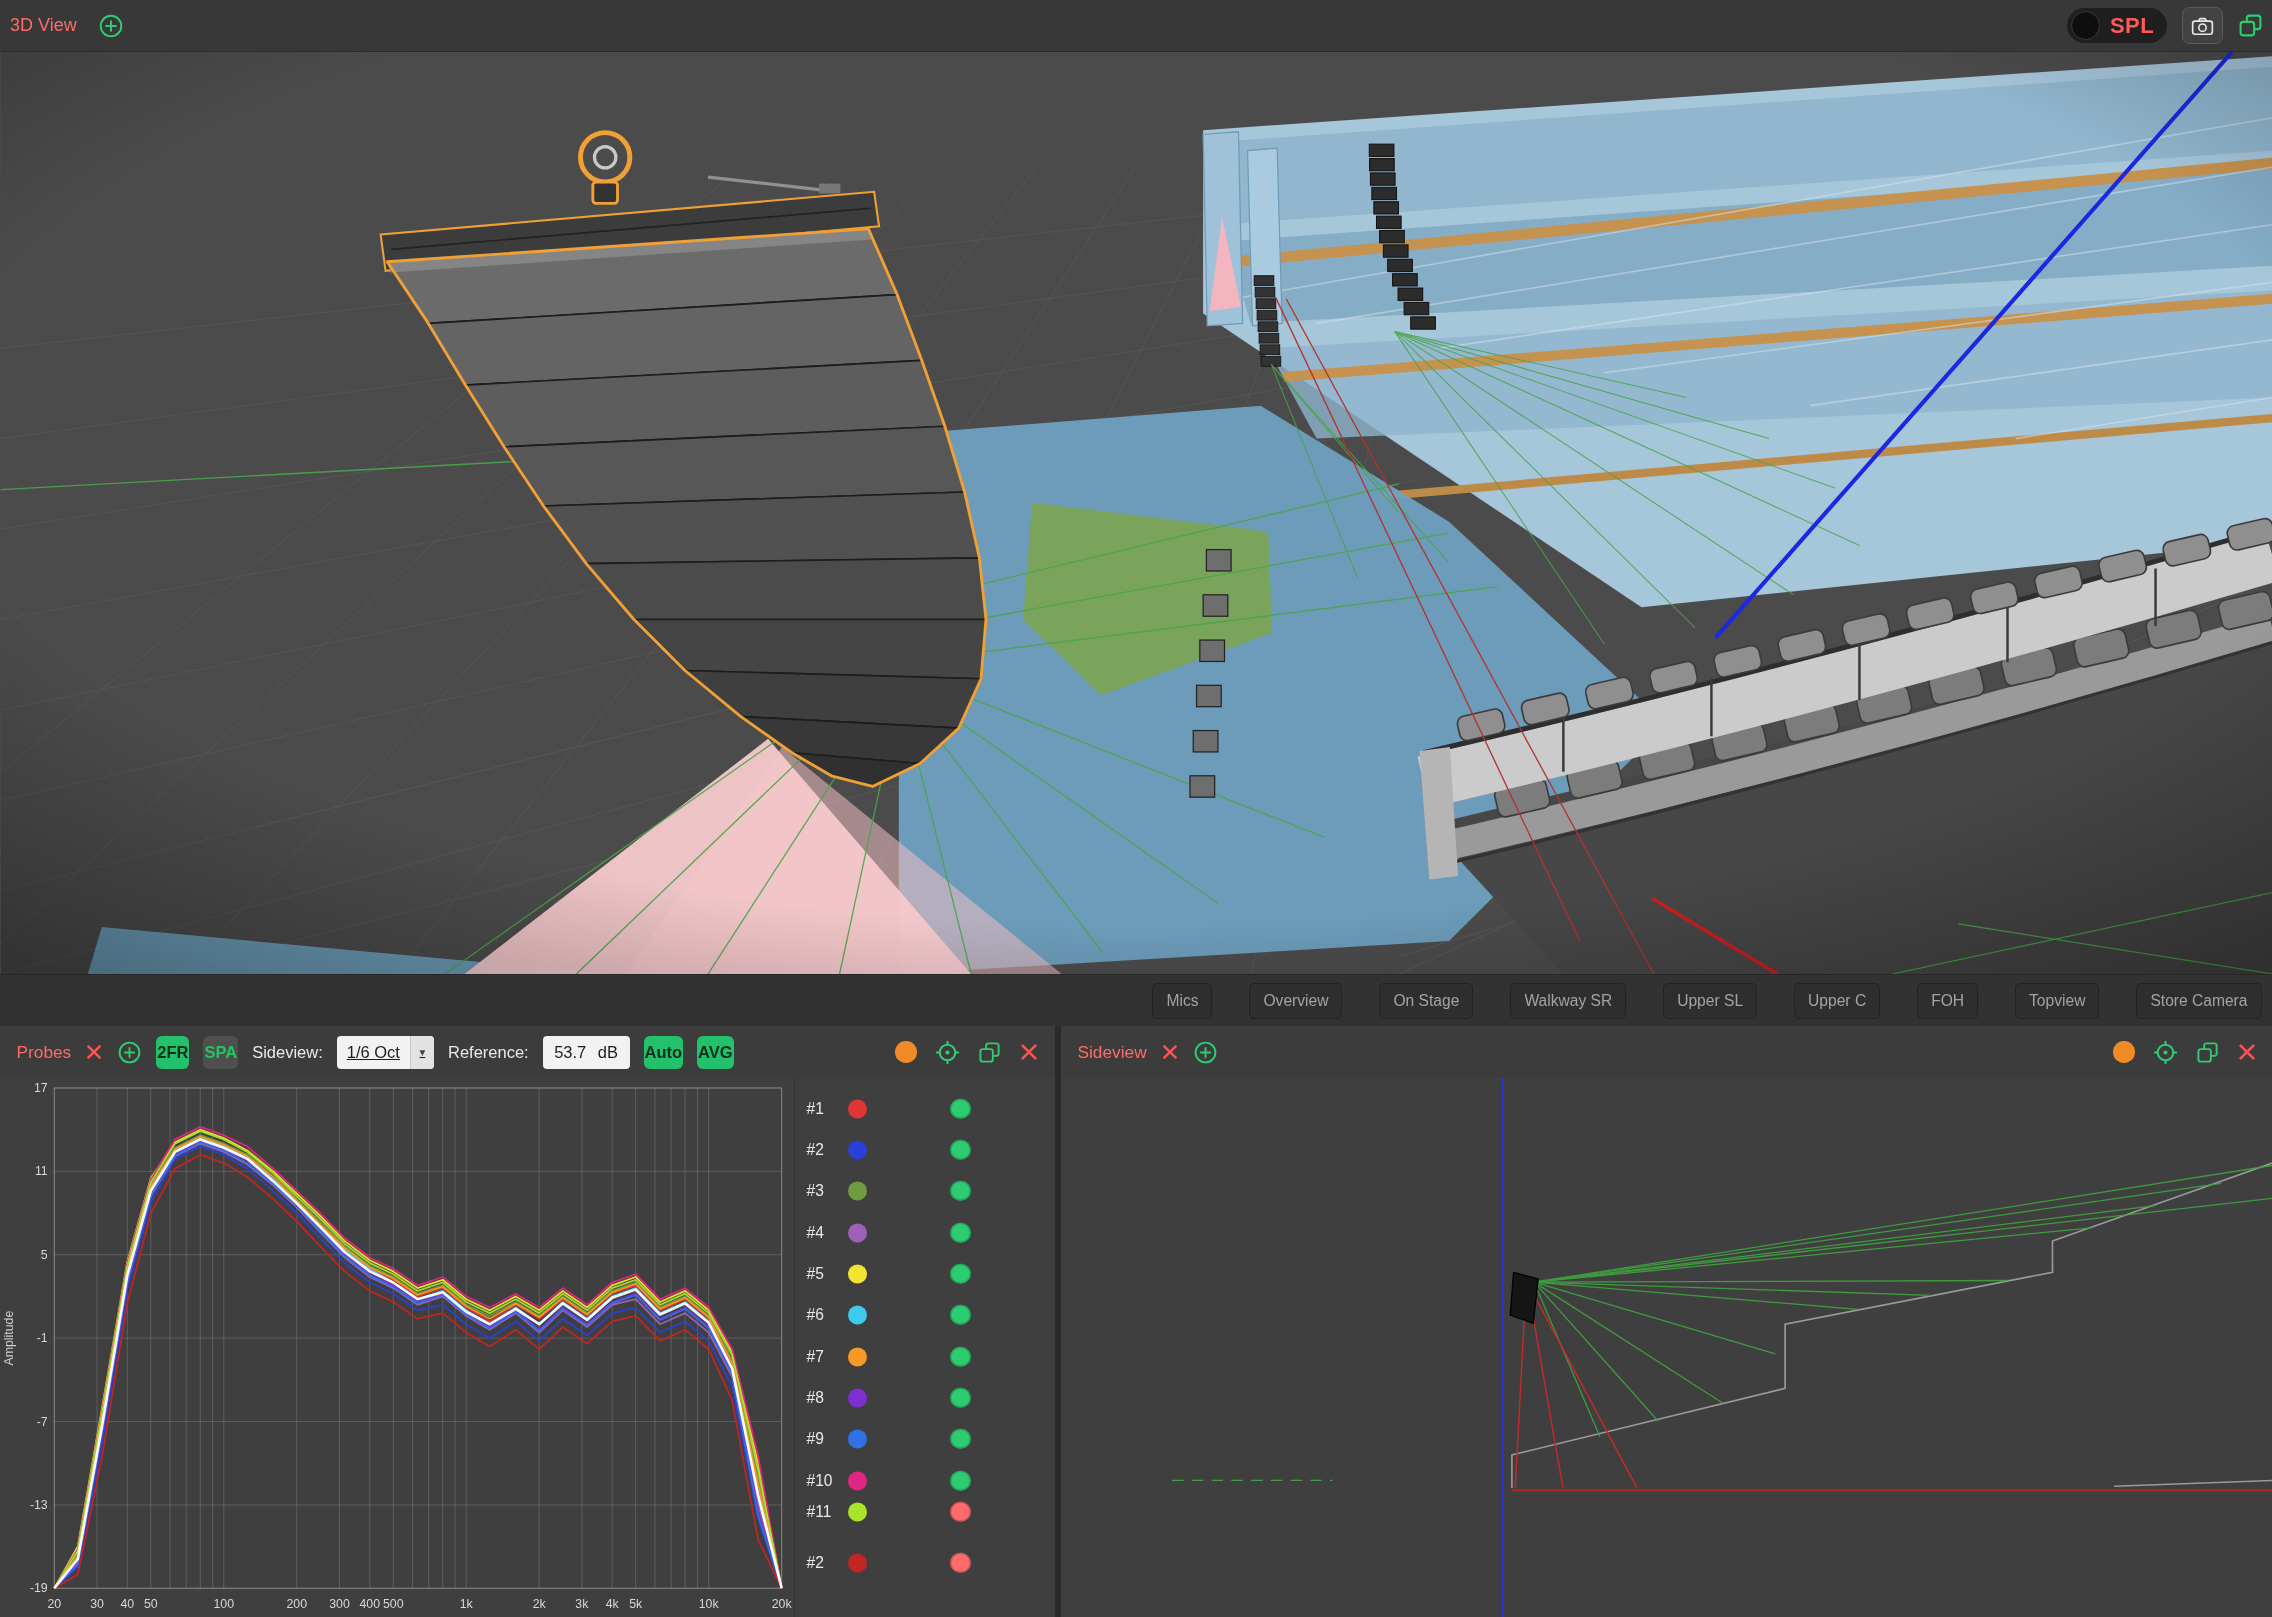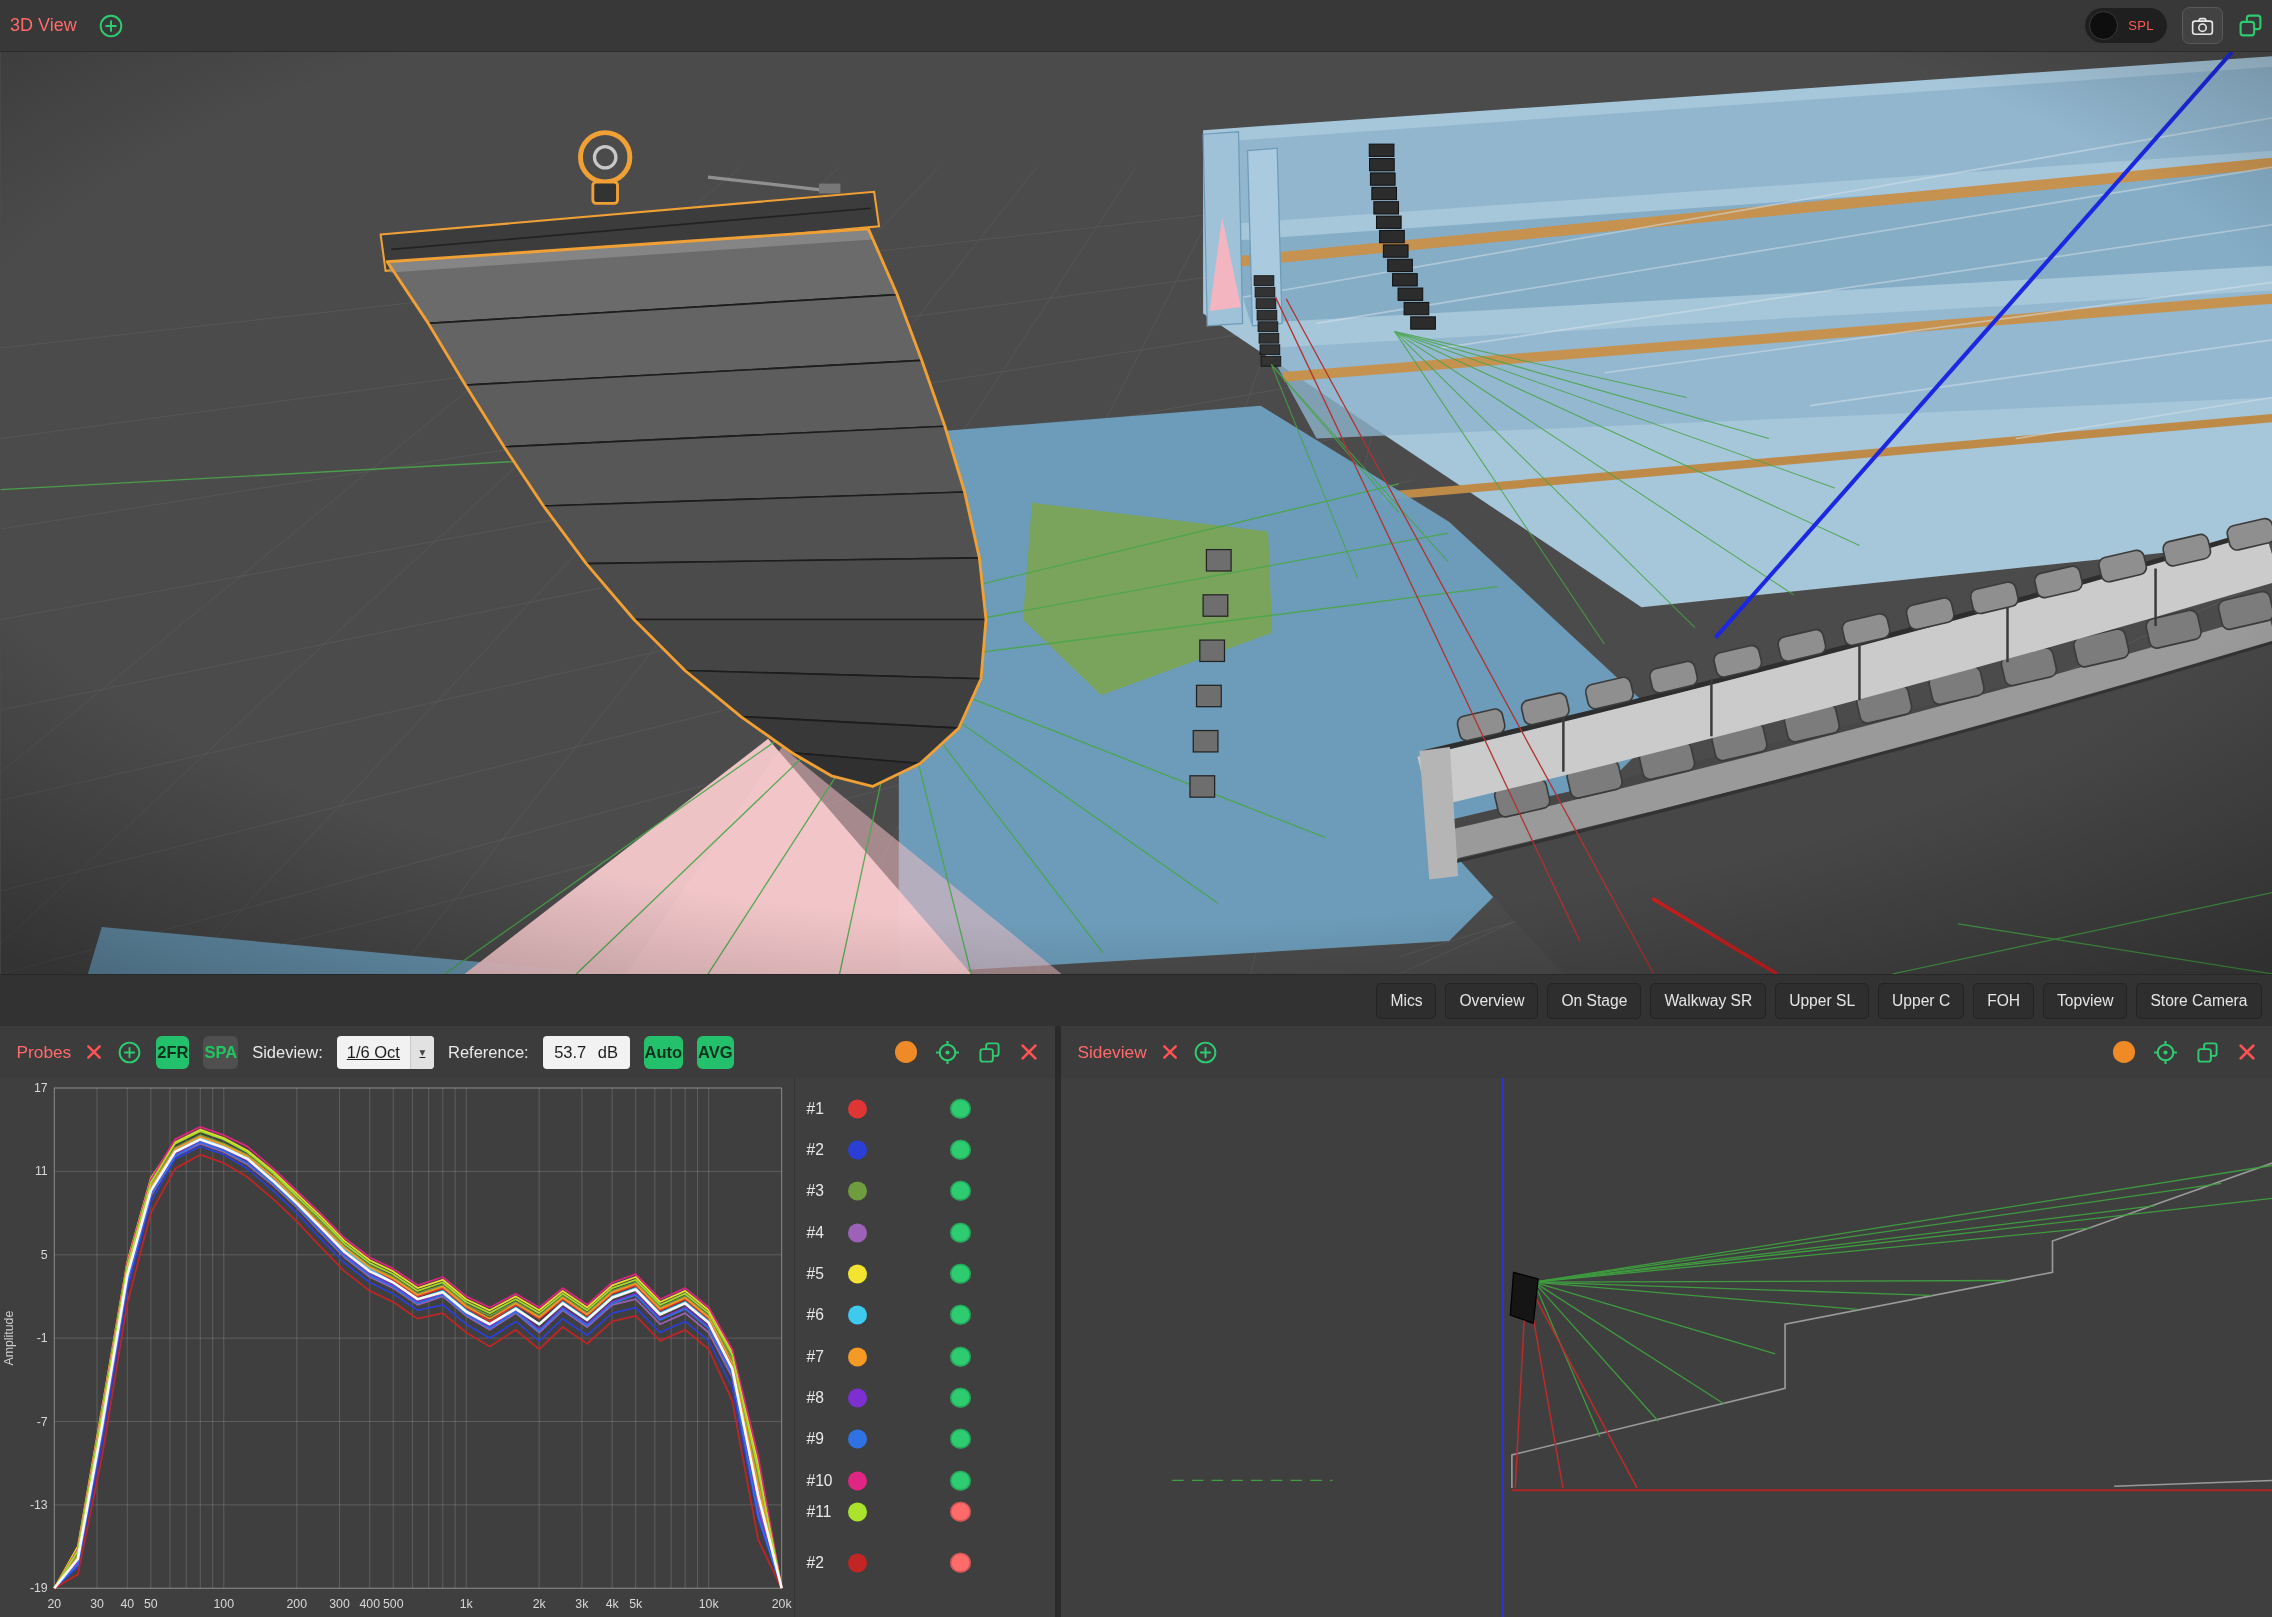--- a/index.html
+++ b/index.html
@@ -4,31 +4,31 @@
 <style>
   html,body{margin:0;padding:0;background:#2a2a2a;}
   .app{position:relative;width:2273px;height:1618px;background:#3C3C3C;font-family:"Liberation Sans",sans-serif;overflow:hidden;-webkit-user-select:none;user-select:none;}
 
   
   .topbar{position:absolute;top:0;left:0;width:2273px;height:52px;background:#383838;border-bottom:0.8px solid #2B2B2B;display:flex;align-items:center;padding:0 10px;box-sizing:border-box;z-index:6;}
   .view-title{font-size:18px;color:#FF6B6B;margin-right:21.4px;}
   .tb-right{margin-left:auto;display:flex;align-items:center;gap:15px;}
   .spl-pill{height:35px;background:#1F1F1F;border-radius:18px;display:flex;align-items:center;padding:0 13px 0 4.1px;gap:10px;cursor:pointer;}
   .spl-knob{width:27px;height:27px;border-radius:50%;background:#0E0E0E;border:1.6px solid #3A3A3A;}
-  .spl-label{color:#FF5A5A;font-size:13px;font-weight:normal;letter-spacing:0.4px;}
+  .spl-label{color:#FF5A5A;font-size:22px;font-weight:bold;letter-spacing:0.4px;}
   .cam-btn{width:39px;height:35px;background:#424242;border:0.8px solid #5A5A5A;border-radius:7.4px;display:flex;align-items:center;justify-content:center;cursor:pointer;}
 
   
   .icon{display:inline-flex;align-items:center;justify-content:center;cursor:pointer;}
   .orange-dot{width:21.4px;height:21.4px;border-radius:50%;background:#F08A26;cursor:pointer;}
 
   
   .viewport{position:absolute;top:52px;left:0;width:2273px;height:922px;background:#4B4B4B;}
   .preset-strip{position:absolute;top:974px;left:0;width:2273px;height:52px;background:#323232;border-top:0.8px solid #272727;display:flex;align-items:center;justify-content:flex-end;gap:9px;padding-right:11.5px;box-sizing:border-box;z-index:5;}
-  .preset-btn{height:36px;padding:0 13px;background:#2E2E2E;border:0.8px solid #232323;border-radius:5px;color:#e5e5e5;font-size:15.6px;display:flex;align-items:center;cursor:pointer;white-space:nowrap;}
+  .preset-btn{height:36px;padding:0 13px;background:#2E2E2E;border:0.8px solid #232323;border-radius:5px;color:#a3a3a3;font-size:15.6px;display:flex;align-items:center;cursor:pointer;white-space:nowrap;margin-left:28px;}
 
   
   .panels{position:absolute;top:1026px;left:0;width:2273px;height:592px;}
   .panel{position:absolute;top:0;height:592px;background:#3F3F3F;}
   .panel.probes{left:0;width:1055px;}
   .panel-divider{position:absolute;top:0;left:1055px;width:5.8px;height:592px;background:#2A2A2A;}
   .panel.sideview{left:1061px;width:1212px;}
   .panel-header{position:absolute;top:0;left:0;right:0;height:52px;display:flex;align-items:center;gap:14px;padding:0 16.5px;box-sizing:border-box;background:#3C3C3C;}
   .panel-title{font-size:17.3px;color:#FF6B6B;}
   .hdr-label{font-size:16.5px;color:#E9E9E9;}

